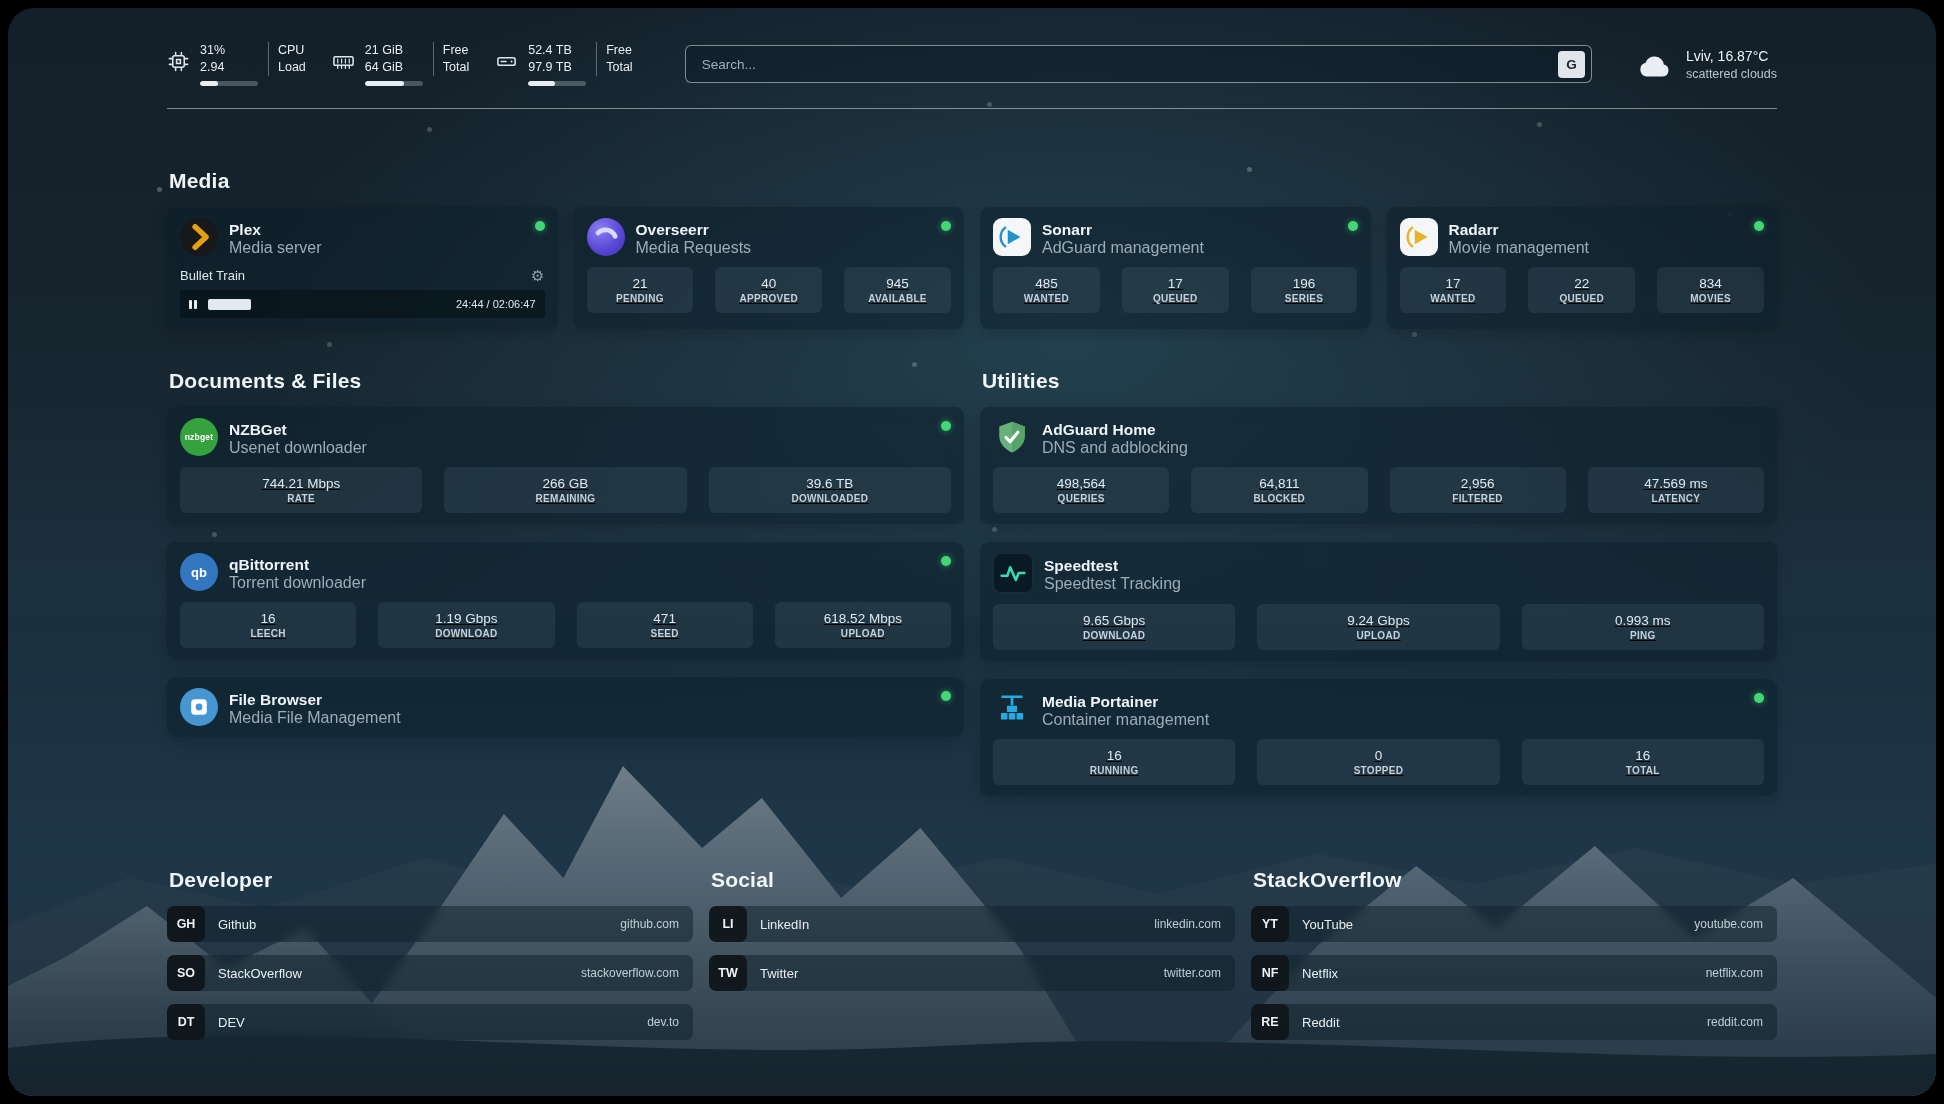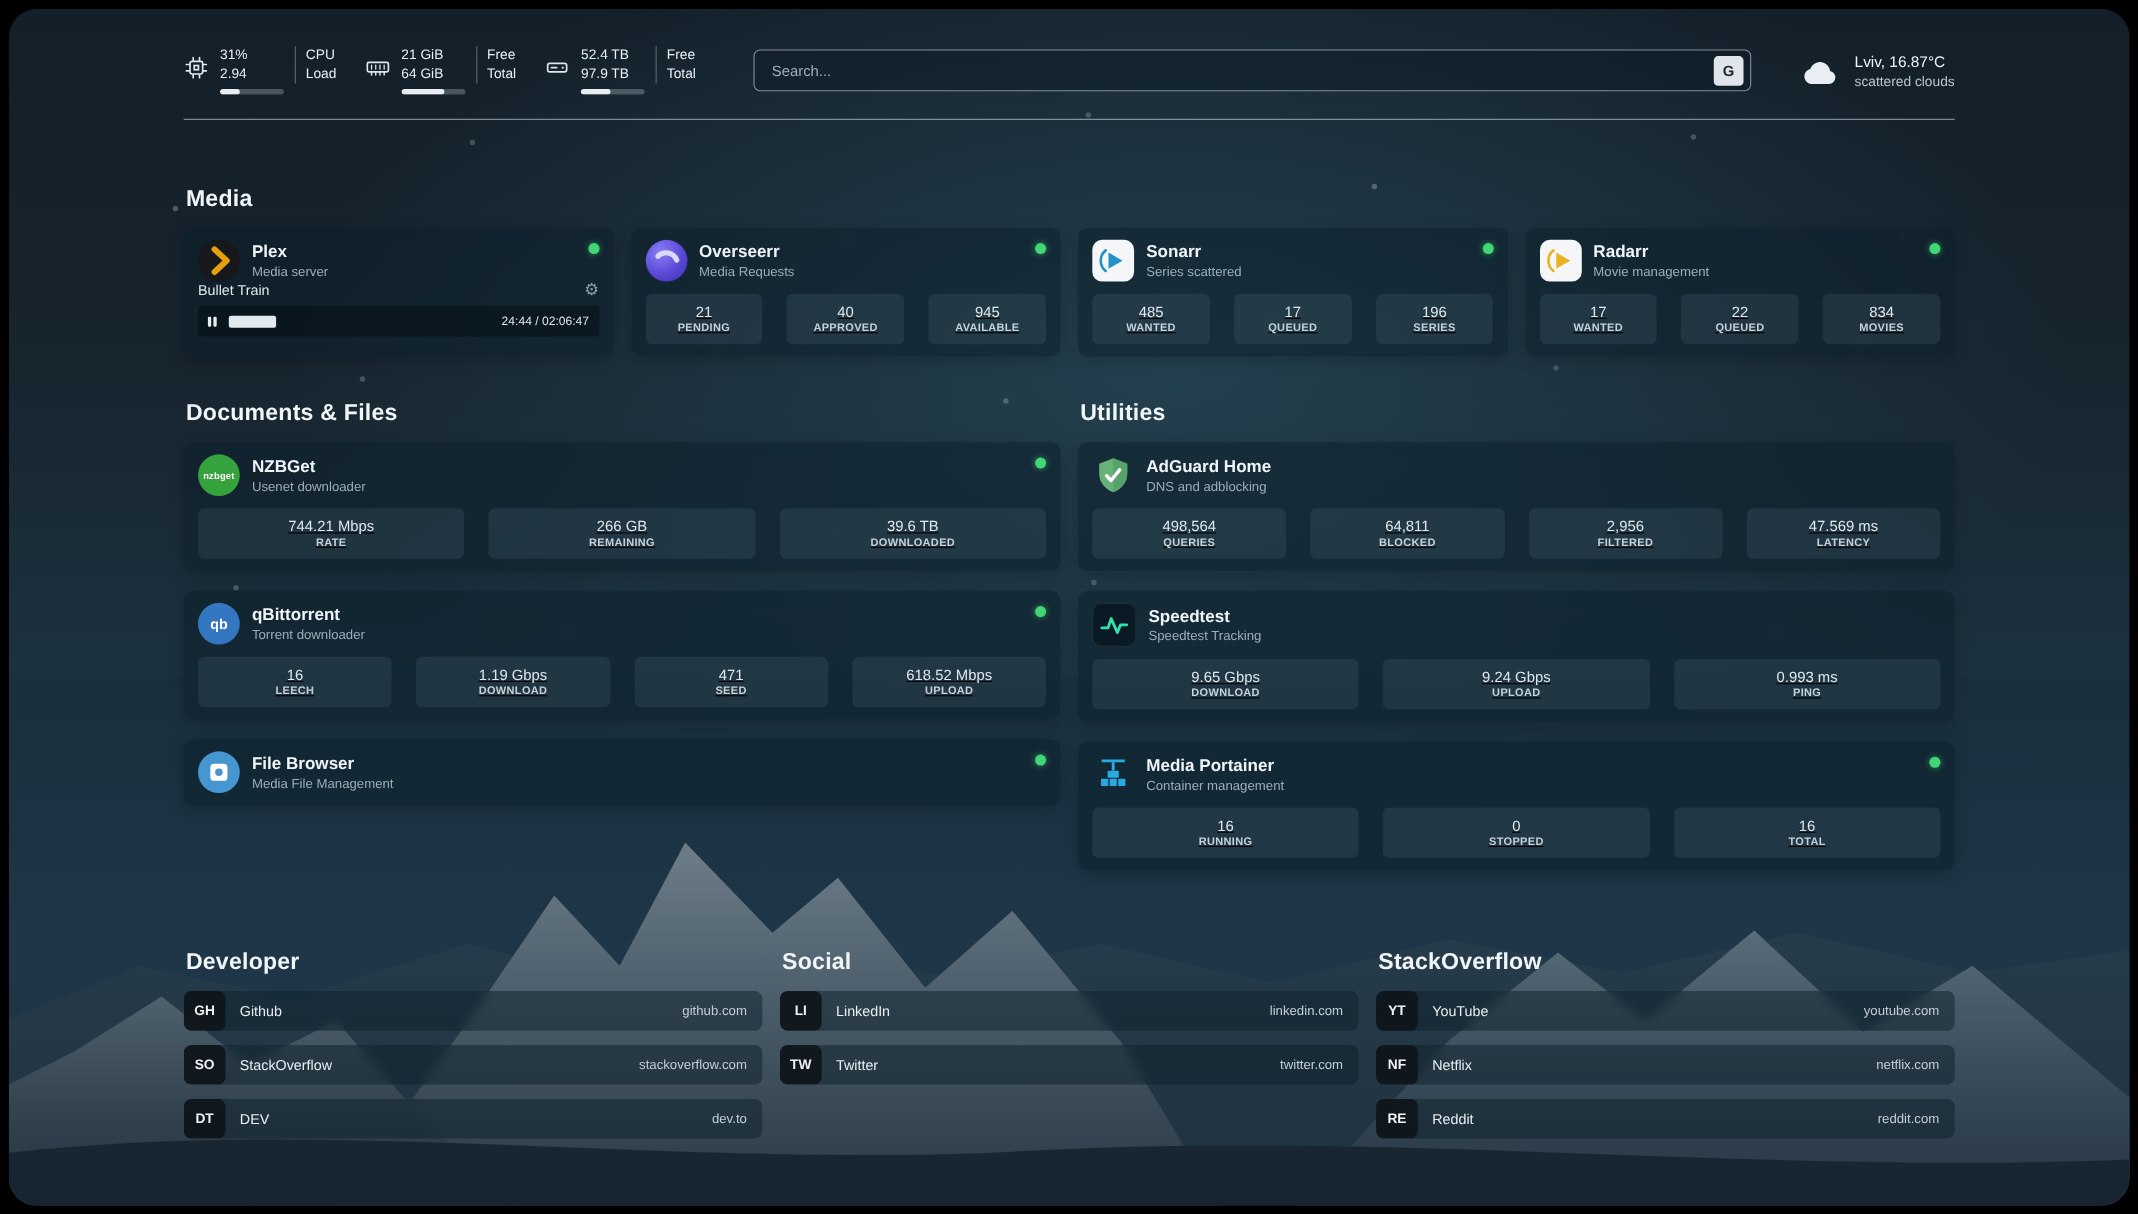--- a/index.html
+++ b/index.html
@@ -56,42 +56,42 @@
 
   
   .card{background:rgba(12,31,42,0.52);border-radius:9px;padding:11px 13px;backdrop-filter:blur(7px);
     box-shadow:0 4px 14px rgba(0,0,0,0.18);cursor:pointer;box-sizing:border-box;}
   .card-head{display:flex;align-items:center;gap:11px;}
   .app-icon{width:38px;height:38px;flex:none;display:flex;align-items:center;justify-content:center;
     border-radius:50%;overflow:hidden;}
   .app-icon svg{display:block;}
   .app-meta{display:flex;flex-direction:column;}
   .app-name{font-size:15.5px;font-weight:600;color:#eef4f8;line-height:20px;}
-  .app-sub{font-size:12px;color:#9cadb8;line-height:15px;}
+  .app-sub{font-size:16px;color:#9cadb8;line-height:15px;}
   .status-dot{width:10px;height:10px;border-radius:50%;background:#43d675;margin-left:auto;align-self:flex-start;margin-top:3px;
     box-shadow:0 0 6px rgba(67,214,117,.6);}
   .stats{display:flex;gap:22px;margin-top:11px;text-decoration:underline;}
   .stat{flex:1;background:rgba(160,190,210,0.10);border-radius:6px;height:46px;display:flex;flex-direction:column;
     align-items:center;justify-content:center;gap:2px;}
   .stat-value{font-size:13.5px;color:#dfe8ee;}
   .stat-label{font-size:10px;font-weight:700;color:#c6d1d9;letter-spacing:.3px;}
 
   
   .icon-plex{background:#17181a;}
   .icon-overseerr{background:radial-gradient(circle at 35% 30%,#8a7ef5 0%,#5a49d6 55%,#3d2fae 100%);}
   .icon-square{border-radius:9px;}
   .icon-sonarr,.icon-radarr{background:#f4f6f8;}
   .icon-nzbget{background:#36a23d;}
   .icon-nzbget span{font-size:8.5px;font-weight:700;color:#fff;letter-spacing:.2px;}
   .icon-qb{background:#3377c0;}
   .icon-qb span{font-size:13px;font-weight:700;color:#fff;}
   .icon-fb{background:#4596d1;}
   .icon-adguard,.icon-portainer{background:transparent;border-radius:6px;}
   .icon-speedtest{background:rgba(10,25,36,0.9);border:1px solid rgba(255,255,255,0.08);border-radius:8px;}
-  .np-row{display:flex;align-items:center;justify-content:space-between;margin-top:0;}
+  .np-row{display:flex;align-items:center;justify-content:space-between;margin-top:12px;}
   .np-title{font-size:13px;color:#dfe8ee;}
   .gear{color:#8ea0ac;font-size:15px;cursor:pointer;line-height:1;}
   .player{margin-top:7px;height:28px;background:rgba(5,14,20,0.55);border-radius:3px;display:flex;align-items:center;
     padding:0 9px 0 4px;gap:6px;}
   .pause-btn{display:flex;gap:2.5px;padding:0 5px;cursor:pointer;}
   .pause-btn i{width:2.5px;height:9px;background:#e8eef2;border-radius:1px;display:block;}
   .p-track{flex:1;height:11px;position:relative;}
   .p-fill{position:absolute;left:0;top:0;bottom:0;background:#e3eaef;border-radius:2px;}
   .p-time{font-size:11px;color:#dfe8ee;white-space:nowrap;}
 
@@ -287,21 +287,21 @@
         <div class="card">
           <div class="card-head">
             <span class="app-icon icon-square icon-sonarr">
               <svg viewBox="0 0 24 24" width="34" height="34" fill="none">
                 <path d="M7.2 18.6A8.4 8.4 0 0 1 7.2 5.4" stroke="#2193c9" stroke-width="1.7" stroke-linecap="round"></path>
                 <path d="M9 6.8l9 5.2-9 5.2z" fill="#2193c9"></path>
               </svg>
             </span>
             <div class="app-meta">
               <div class="app-name">Sonarr</div>
-              <div class="app-sub">Series scattered</div>
+              <div class="app-sub">AdGuard management</div>
             </div>
             <span class="status-dot"></span>
           </div>
           <div class="stats">
             <div class="stat">
               <div class="stat-value">485</div>
               <div class="stat-label">WANTED</div>
             </div>
             <div class="stat">
               <div class="stat-value">17</div>

